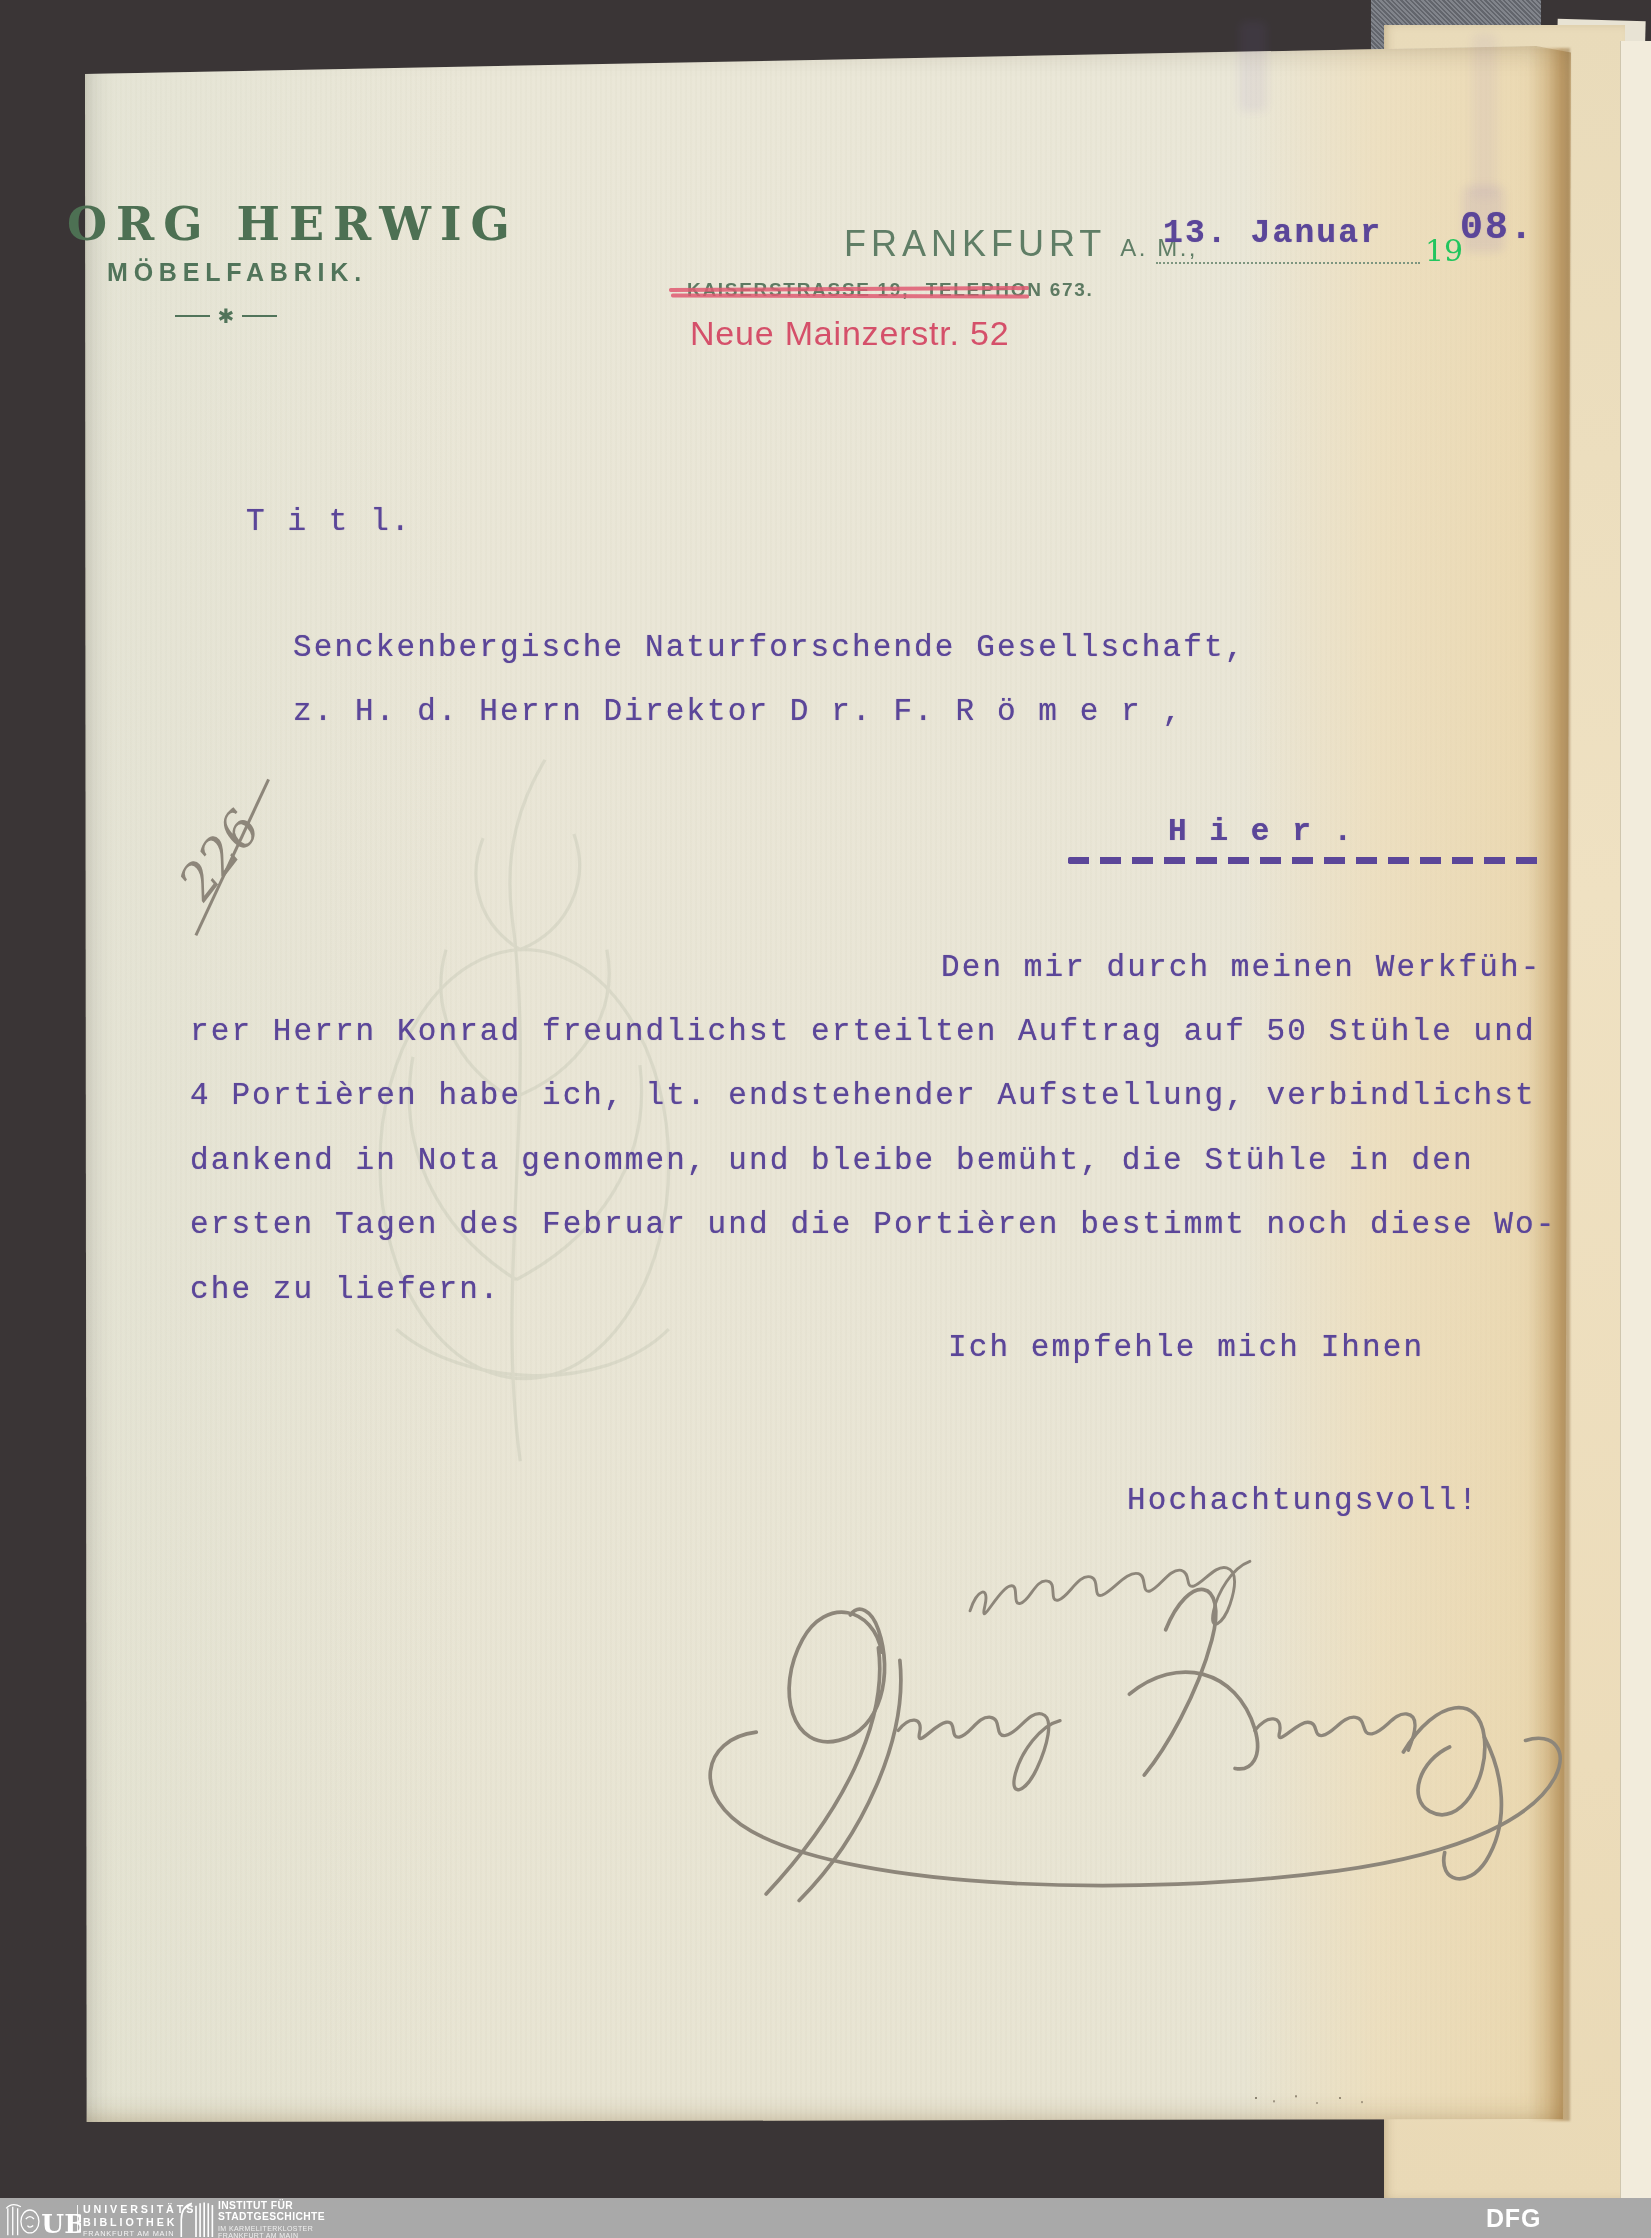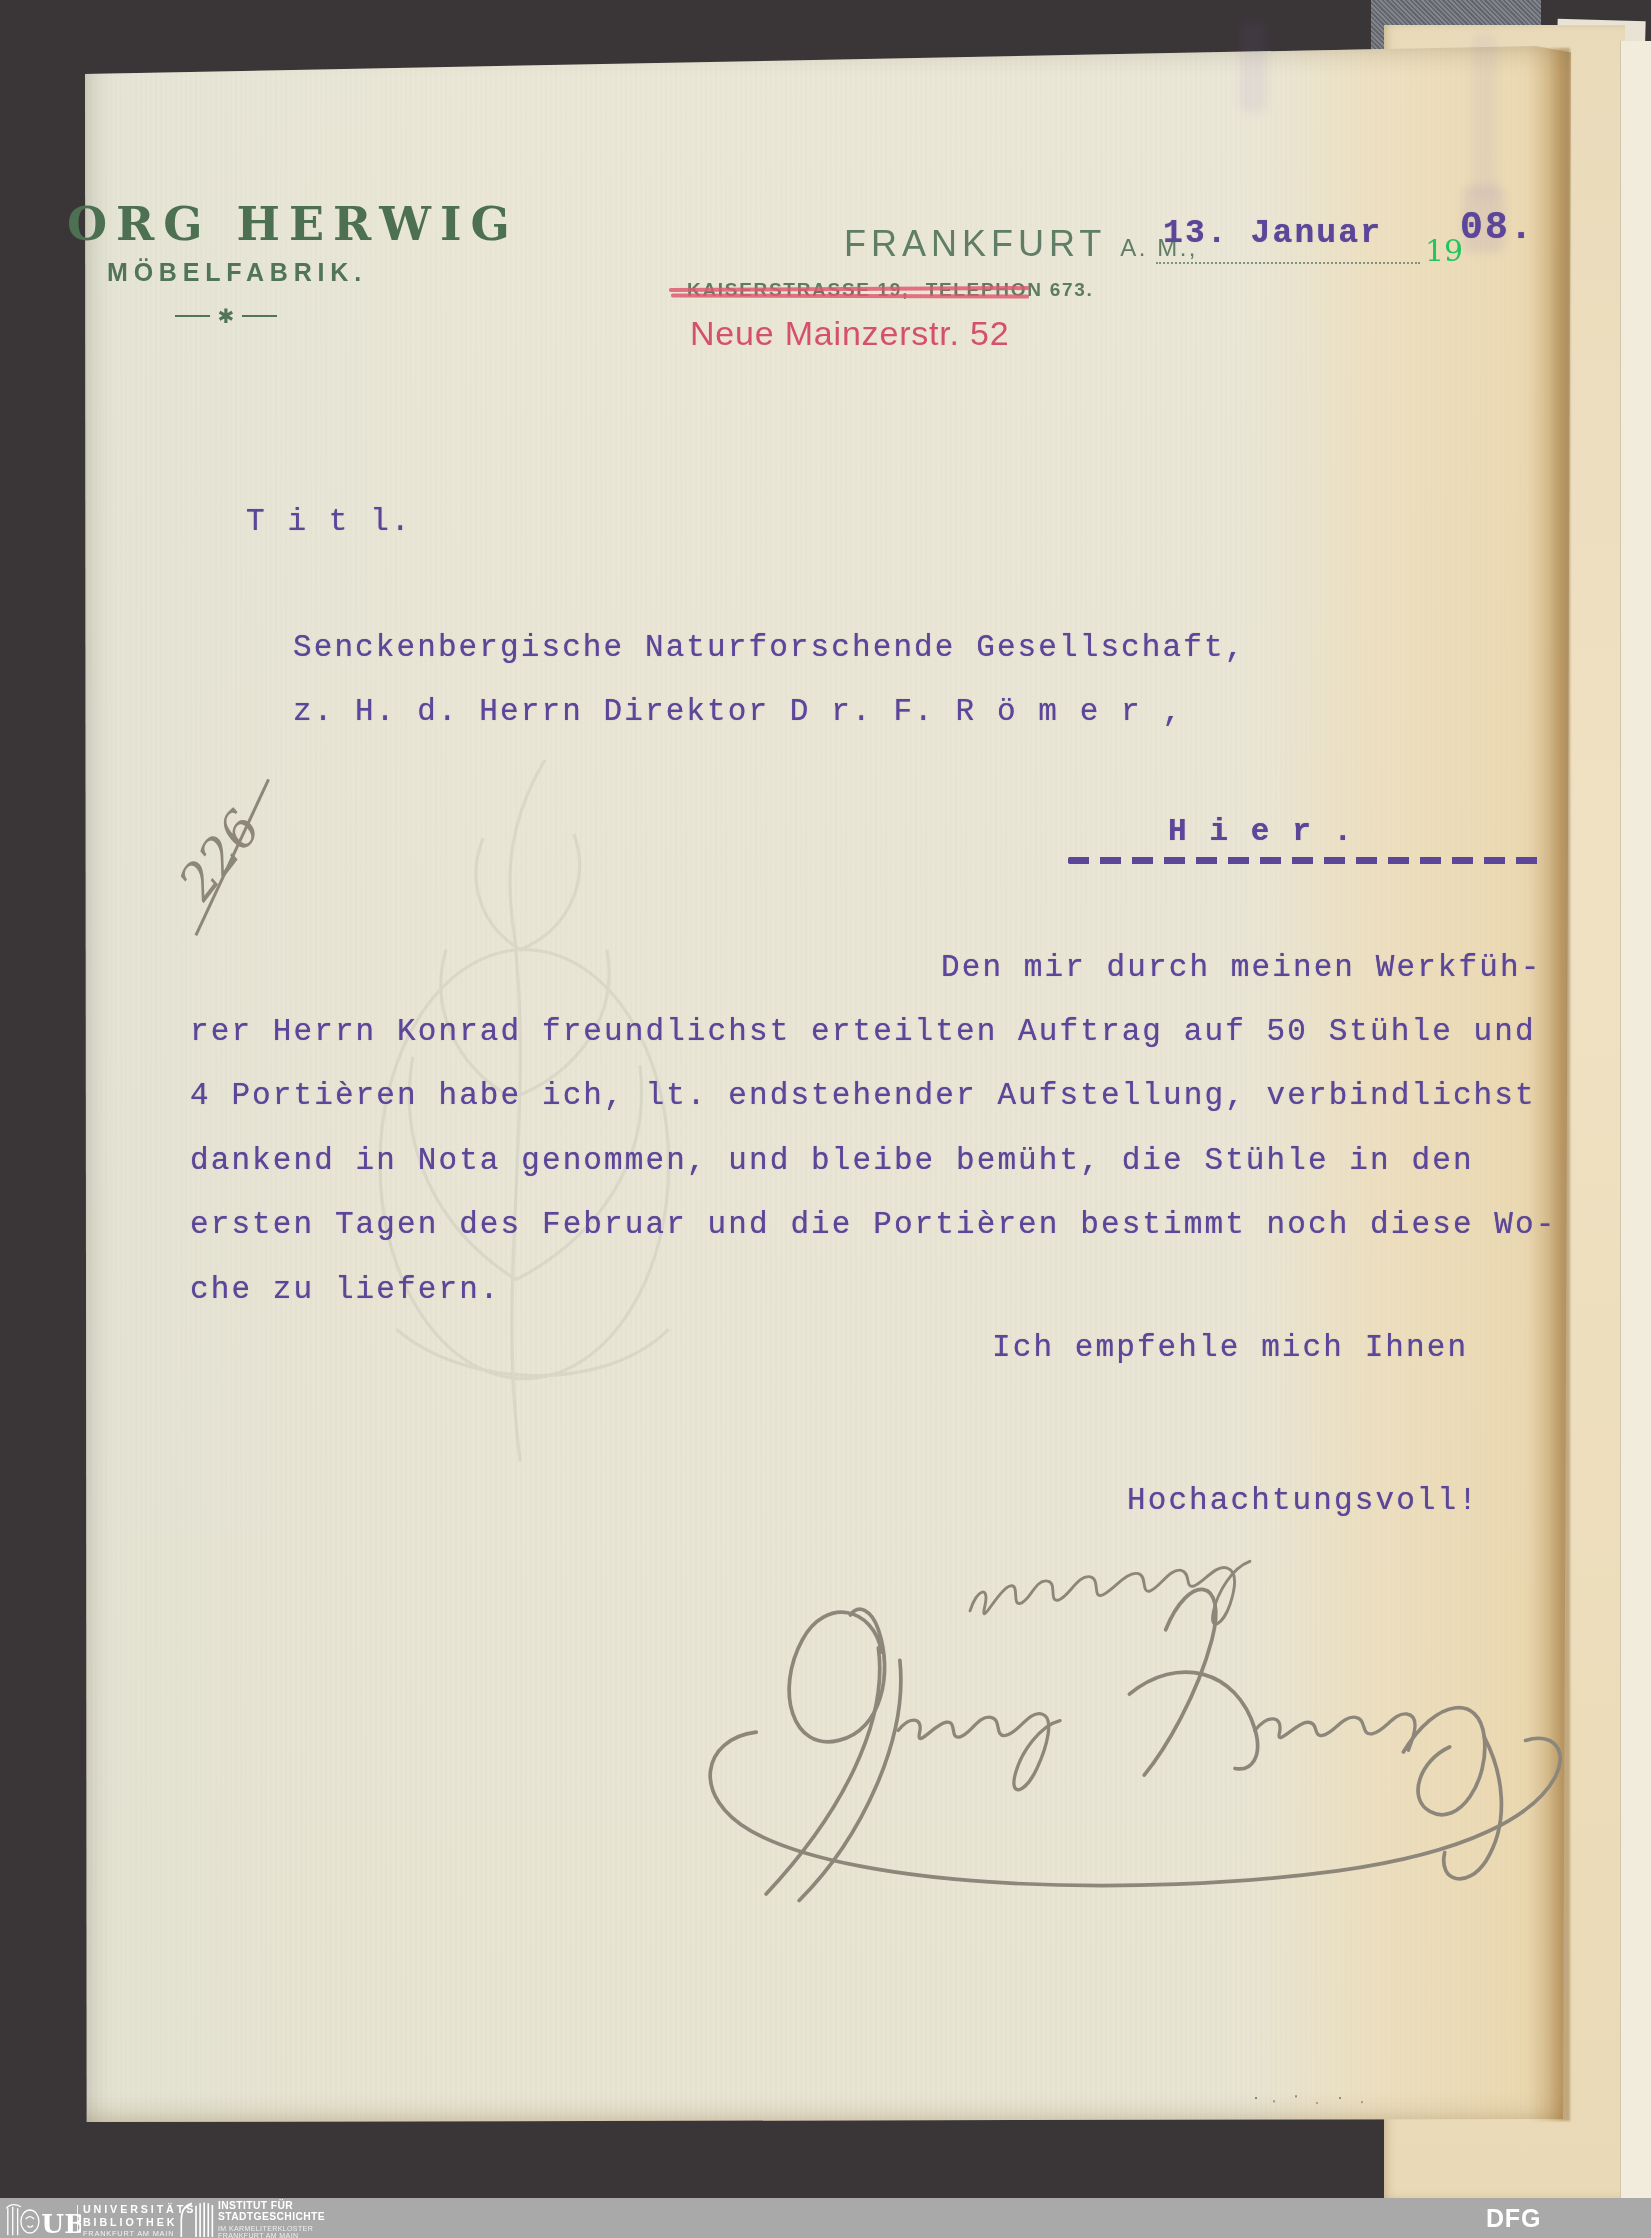--- a/index.html
+++ b/index.html
@@ -129,21 +129,21 @@
 
 <div class="abs pencil" style="left:172px;top:826px;font-size:50px;font-family:'DejaVu Serif',serif;font-style:italic;transform:rotate(-52deg);">226</div>
 <div class="abs" style="left:146px;top:856px;width:172px;height:2.5px;background:#8d867a;transform:rotate(-65deg);"></div>
 
 <div class="abs typed" style="left:941px;top:950px;">Den mir durch meinen Werkfüh-</div>
 <div class="abs typed" style="left:190px;top:1014px;">rer Herrn Konrad freundlichst erteilten Auftrag auf 50 Stühle und</div>
 <div class="abs typed" style="left:190px;top:1078px;">4 Portièren habe ich, lt. endstehender Aufstellung, verbindlichst</div>
 <div class="abs typed" style="left:190px;top:1143px;">dankend in Nota genommen, und bleibe bemüht, die Stühle in den</div>
 <div class="abs typed" style="left:190px;top:1207px;">ersten Tagen des Februar und die Portièren bestimmt noch diese Wo-</div>
 <div class="abs typed" style="left:190px;top:1272px;">che zu liefern.</div>
-<div class="abs typed" style="left:948px;top:1330px;margin-left:44px;">Ich empfehle mich Ihnen</div>
+<div class="abs typed" style="left:948px;top:1330px;">Ich empfehle mich Ihnen</div>
 <div class="abs typed" style="left:1127px;top:1483px;font-size:31px;">Hochachtungsvoll!</div>
 
 <svg class="abs" style="left:677px;top:1524px;" width="908" height="380" viewBox="0 0 1100 460">
   <g fill="none" stroke="#8d867a" stroke-linecap="round">
 
     <path stroke-width="3.5" d="M355,105 c8,-26 24,-32 18,-6 c-7,30 16,-20 30,-24 c13,-4 2,24 13,21 c12,-3 18,-30 33,-27 c12,2 1,26 13,23 c13,-4 24,-32 39,-28 c12,3 2,26 14,22 c13,-5 30,-30 44,-26 c11,3 3,24 14,21 c12,-4 24,-28 38,-25 c12,3 4,22 15,19 c12,-4 26,-26 40,-22 c14,4 10,26 4,44 c-8,24 -26,36 -20,8 c5,-22 22,-52 44,-60"></path>
 
     <path stroke-width="4.5" d="M248,155 C238,100 180,88 152,140 C118,202 140,276 196,262 C248,250 262,180 244,128 C236,104 220,96 210,110"></path>
     <path stroke-width="4.5" d="M244,150 C256,240 200,350 108,448"></path>
     <path stroke-width="4.5" d="M270,165 C280,260 224,380 148,456"></path>

